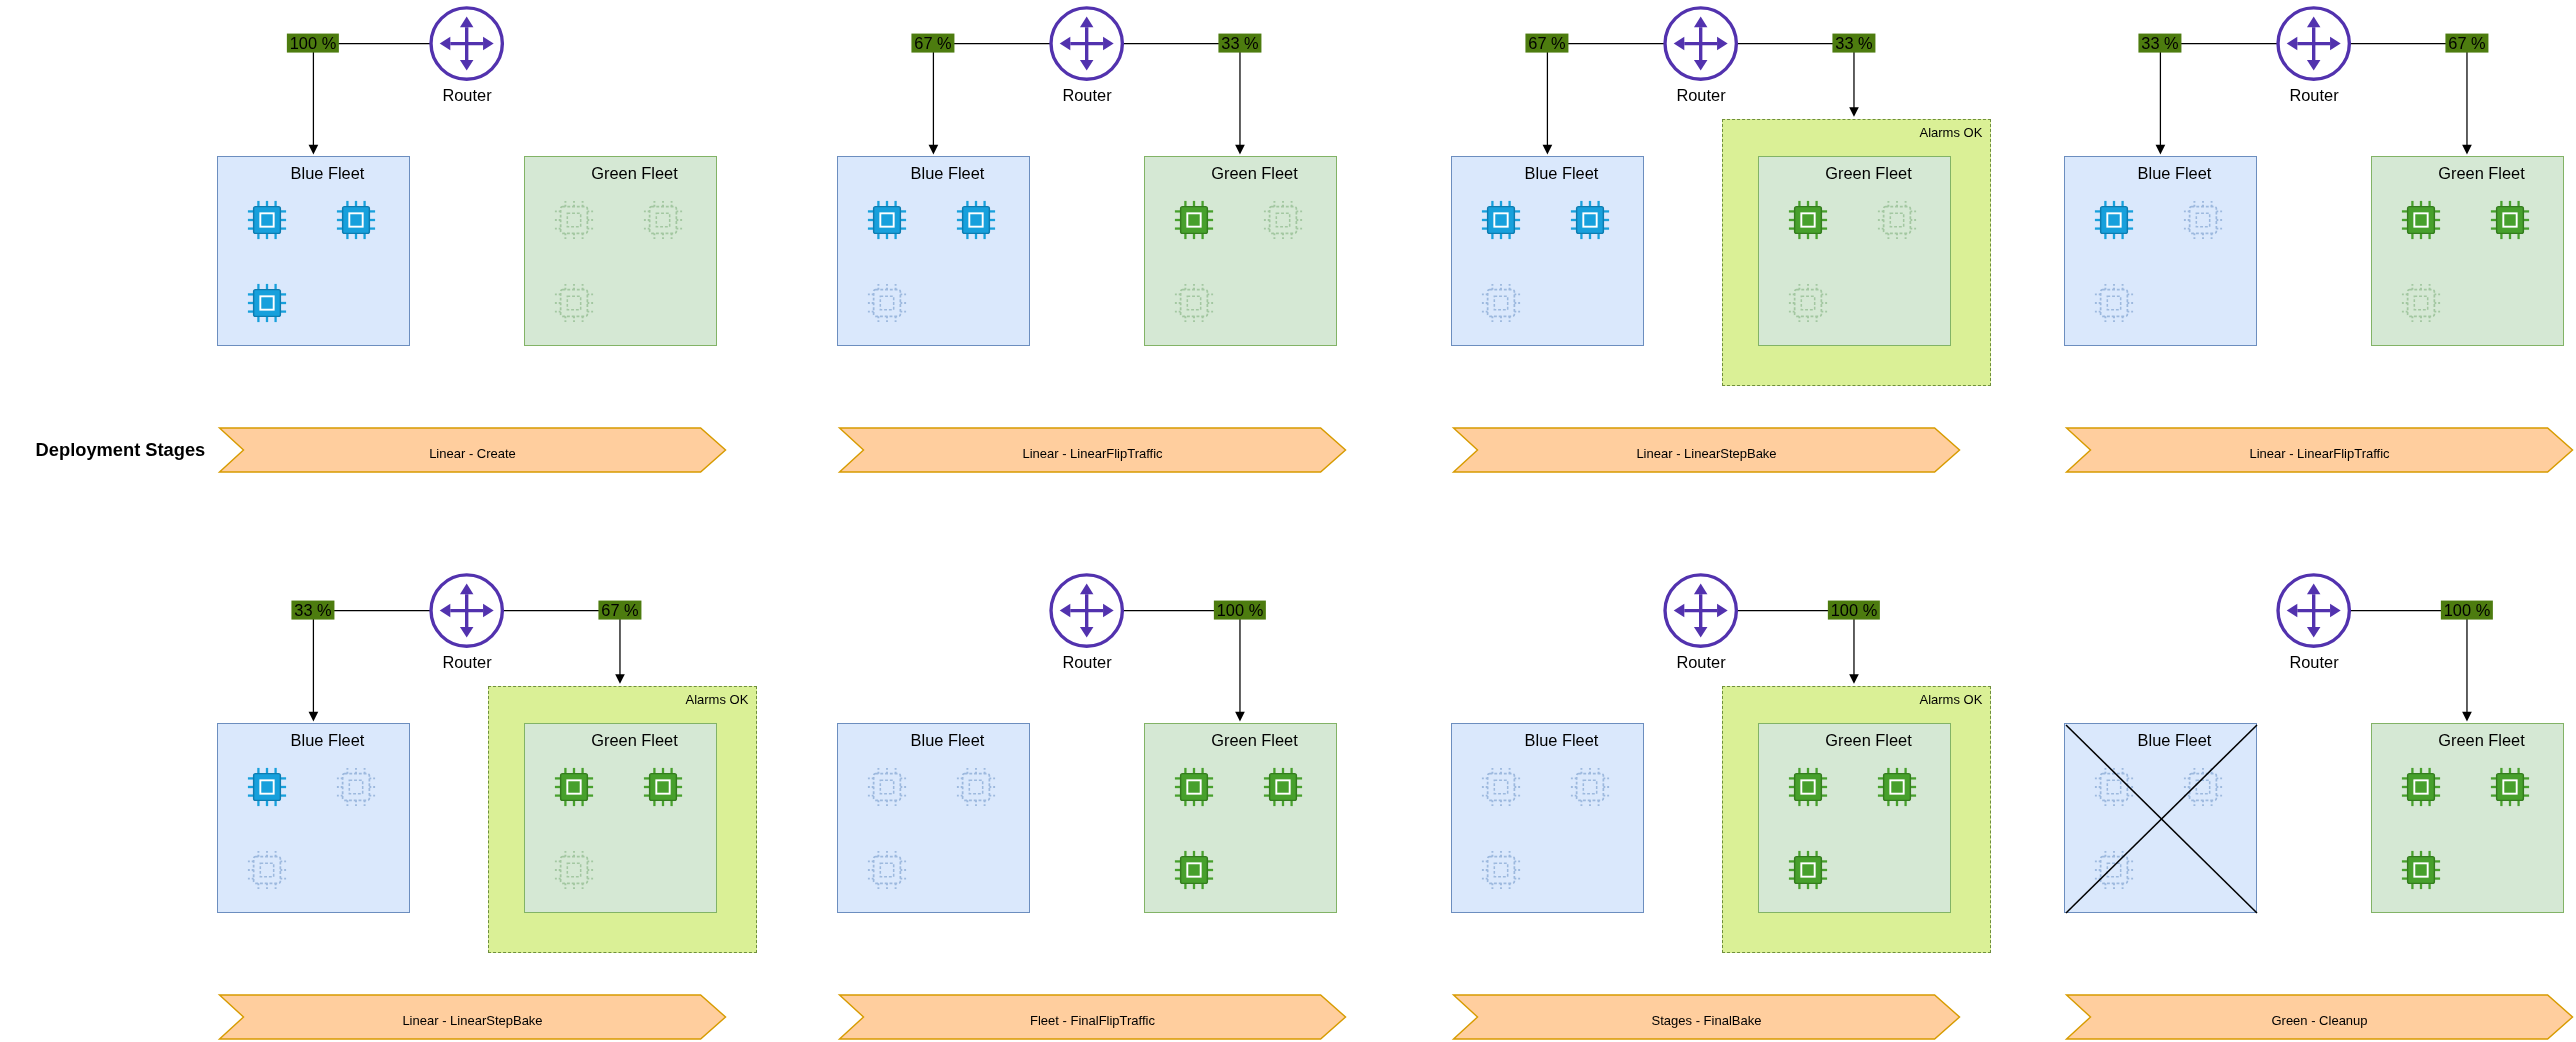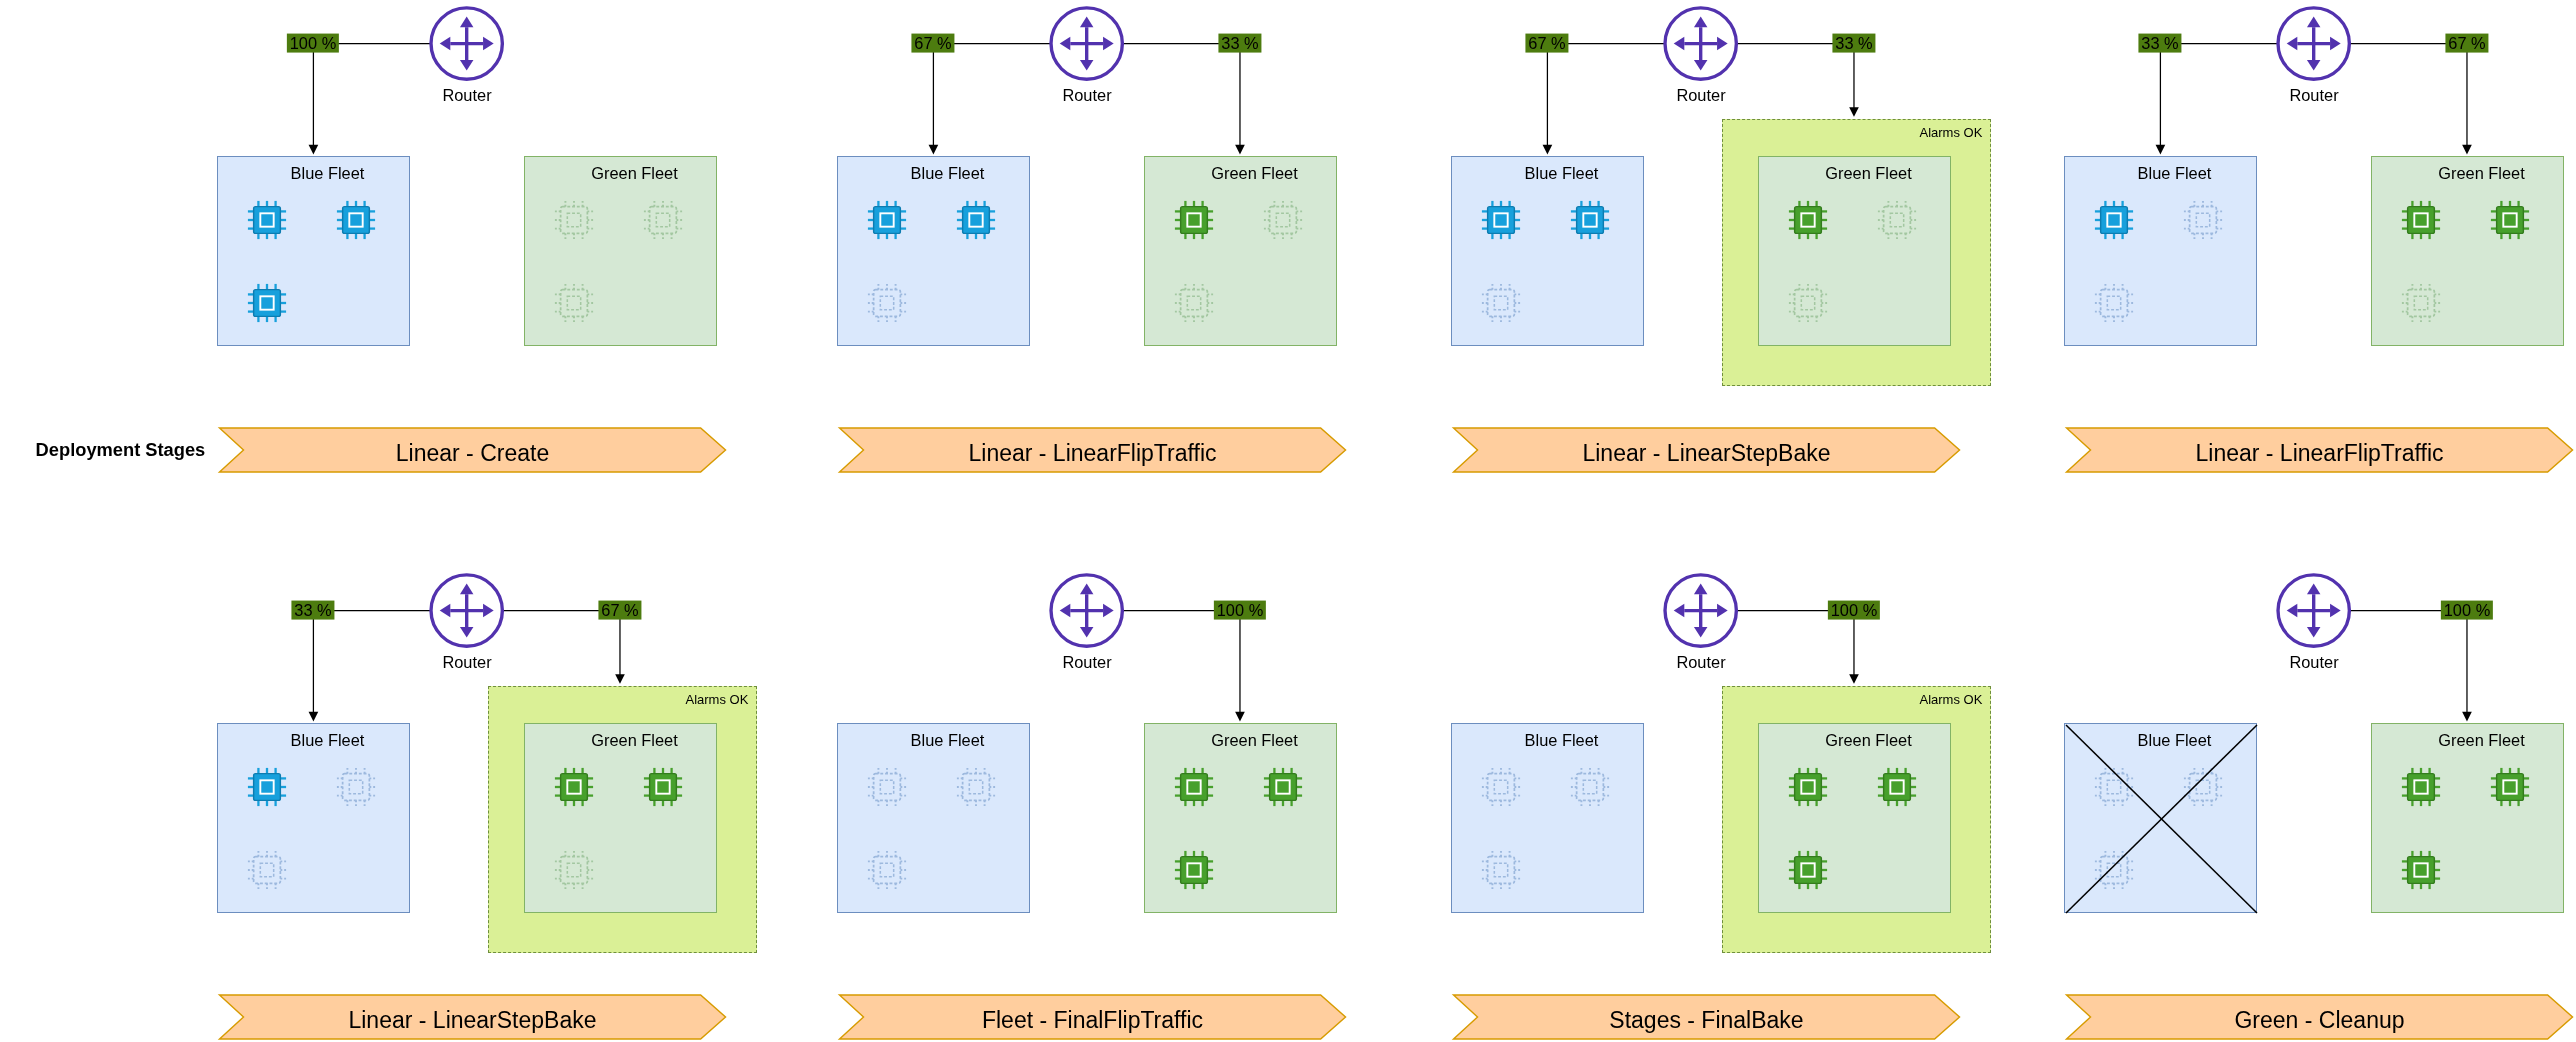--- a/index.html
+++ b/index.html
@@ -32,21 +32,21 @@
   }
   .fleet-lbl { display: block; text-align: center; margin-top: 6.8px; font-size: 16.4px; margin-left: 28px; }
   .chip-wrap { position: absolute; width: 42px; height: 42px; }
   .cross { position: absolute; left: 0; top: 0; }
   .alarms { position: absolute; left: 271px; top: 119px; width: 269px; height: 267px; border: 1.9px dashed #000; z-index: 1; }
   .alarms-lbl { position: absolute; top: 4.8px; right: 7.7px; font-size: 13px; white-space: nowrap; }
   .banner-svg { position: absolute; left: 0; top: 427px; z-index: 1; }
   .banner-lbl {
     position: absolute; left: 0; top: 427px; width: 511px; height: 52px;
     display: flex; align-items: center; justify-content: center;
-    font-size: 23px; z-index: 2; white-space: nowrap;
+    font-size: 13px; z-index: 2; white-space: nowrap;
   }
   #stages-label {
     position: absolute; left: 11.6px; top: 439px;
     font-weight: bold; font-size: 18.3px; white-space: nowrap; z-index: 5; padding-left: 24px;
   }
 </style>
 </head>
 <body>
 
 <div id="canvas">

